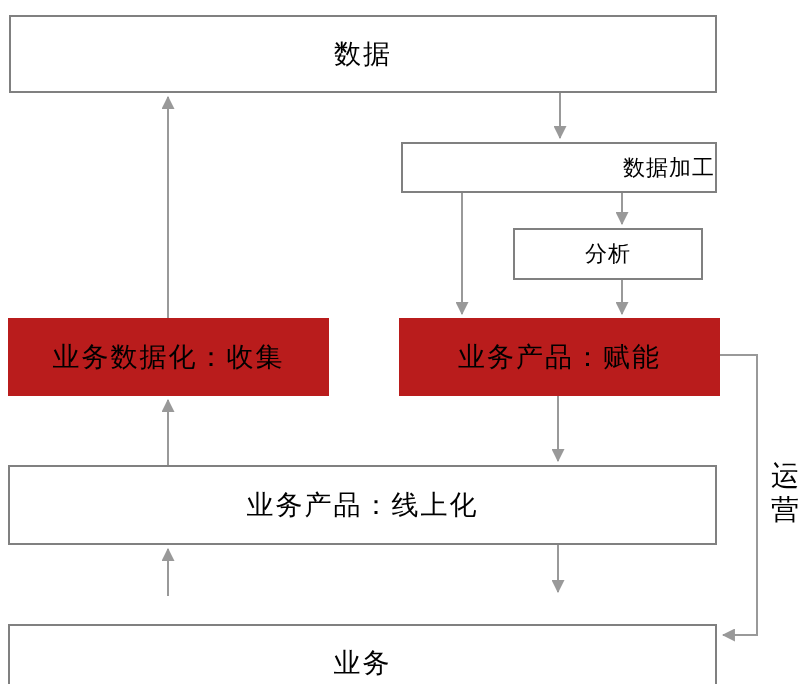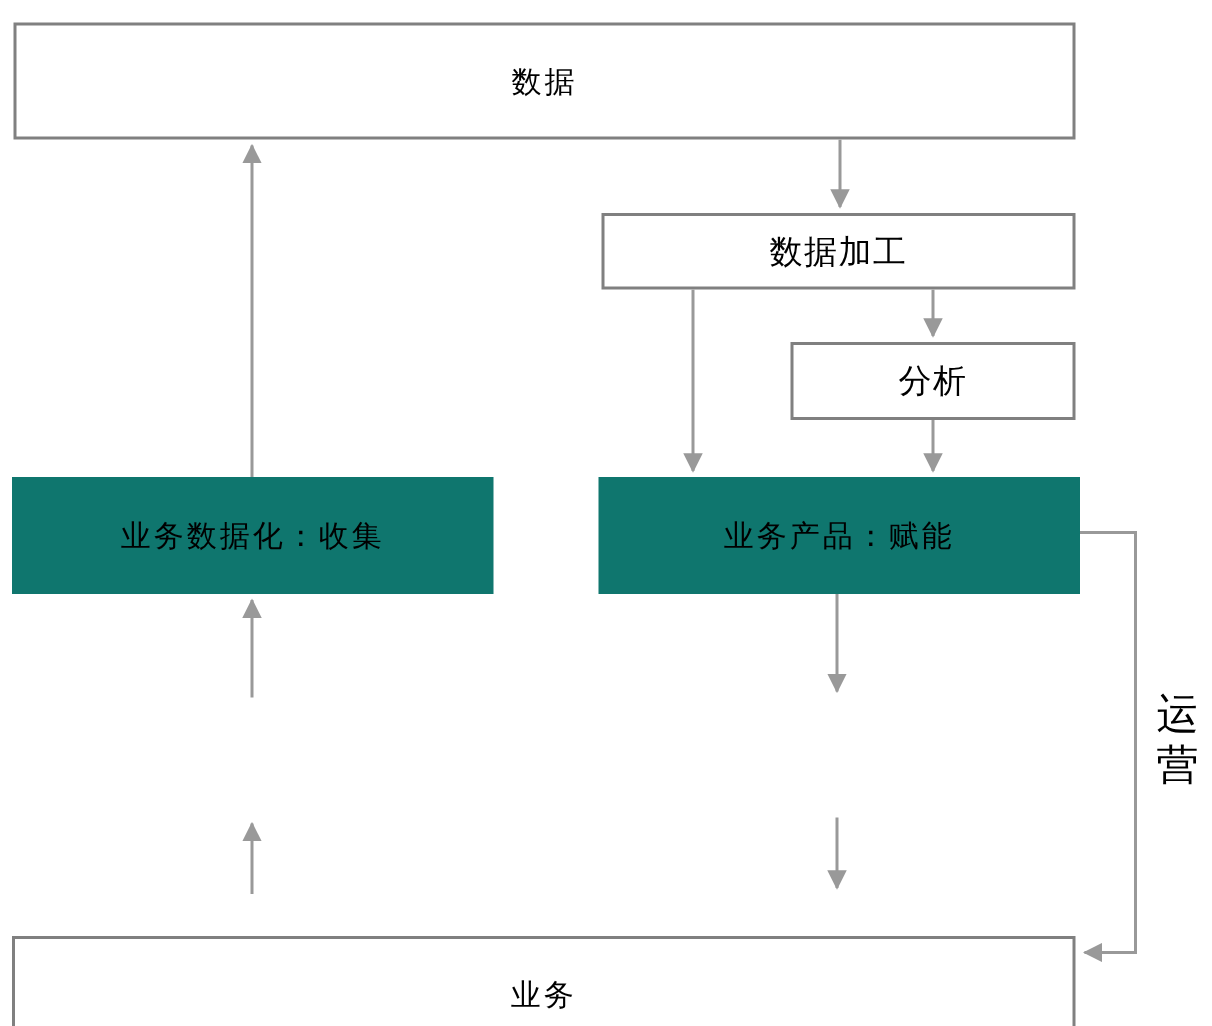--- a/index.html
+++ b/index.html
@@ -24,35 +24,35 @@
   }
   .box {
     position: absolute;
     box-sizing: border-box;
     display: flex;
     align-items: center;
     justify-content: center;
     background: #ffffff;
     border: 2px solid #808080;
     color: #000000;
-    font-size: 20px;
+    font-size: 27px;
     letter-spacing: 2px;
     white-space: nowrap;
   }
   .box.small {
     font-size: 22px;
     letter-spacing: 1px;
   }
   .box.gray {
-    background: #0f766e;
+    background: #b91c1c;
     border: none;
   }
   #box-data      { left: 9px;   top: 15px;  width: 708px; height: 78px; }
-  #box-processing{ left: 401px; top: 142px; width: 316px; height: 51px; }
-  #box-analysis  { left: 527px; top: 228px; width: 190px; height: 52px; }
+  #box-processing{ left: 401px; top: 142px; width: 316px; height: 51px; justify-content: flex-end; }
+  #box-analysis  { left: 513px; top: 228px; width: 190px; height: 52px; }
   #box-collect   { left: 8px;   top: 318px; width: 321px; height: 78px; }
   #box-empower   { left: 399px; top: 318px; width: 321px; height: 78px; }
   #box-product   { left: 8px;   top: 465px; width: 709px; height: 80px; }
   #box-business  { left: 8px;   top: 596px; width: 709px; height: 78px; margin-top: 28px; }
   .edge-label {
     position: absolute;
     left: 768px;
     top: 459px;
     width: 34px;
     font-size: 28px;
@@ -100,20 +100,23 @@
   </div>
 
   <div class="box gray" id="box-collect">
     <span>业务数据化：收集</span>
   </div>
 
   <div class="box gray" id="box-empower">
     <span>业务产品：赋能</span>
   </div>
 
+  <div class="box" id="box-product">
+    <span>业务产品：线上化</span>
+  </div>
 
   <div class="box" id="box-business">
     <span>业务</span>
   </div>
 
   <div class="edge-label">运营</div>
 
 </div>
 
 </body></html>

